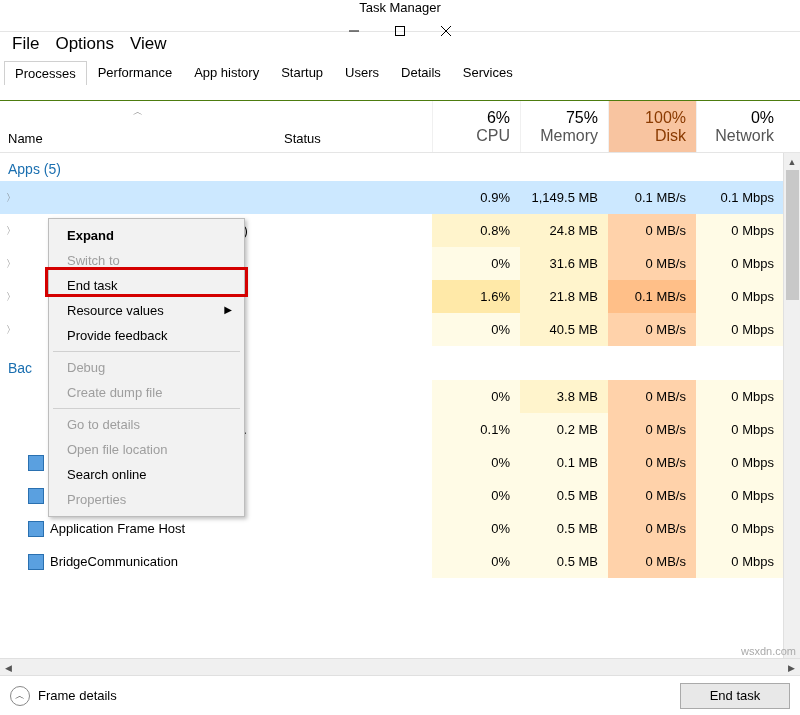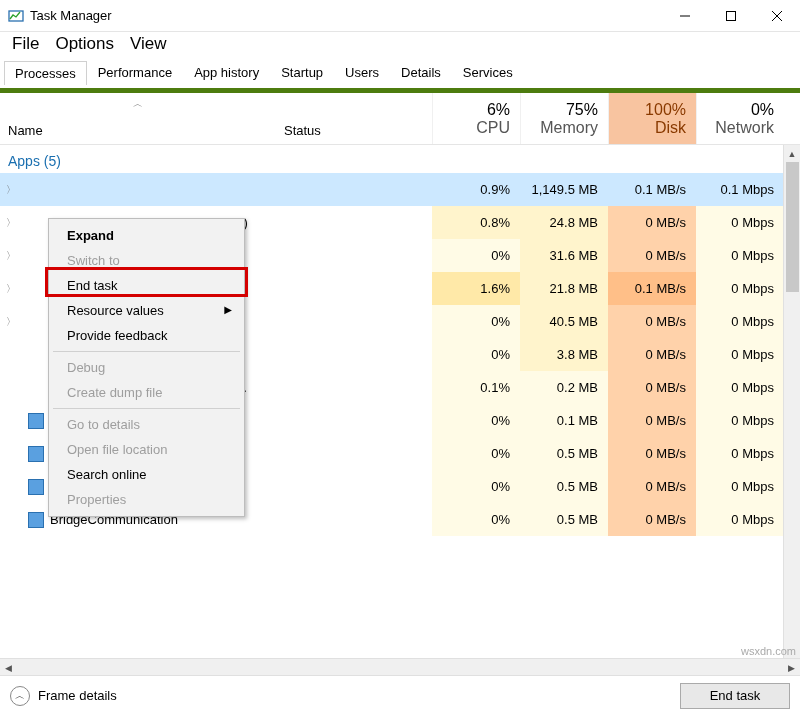--- a/index.html
+++ b/index.html
@@ -1,31 +1,31 @@
 <!DOCTYPE html>
 <html><head>
 <meta charset="utf-8">
 <style>
 * { box-sizing: border-box; font-family: "Segoe UI", Arial, sans-serif; }
 body { margin: 0; width: 800px; height: 715px; background: #fff; font-size: 13px; color: #000; overflow: hidden; position: relative; }
 
 
-.titlebar { display: flex; align-items: center; height: 32px; border-bottom: 1px solid #e5e5e5; }
+.titlebar { display: flex; align-items: center; height: 32px; border-bottom: 1px solid #e5e5e5; flex-direction: column; }
 .titlebar .icon { width: 16px; height: 16px; margin: 0 6px 0 8px; }
 .titlebar .title { flex: 1; font-size: 13px; }
 .winbtns { display: flex; }
 .winbtn { width: 46px; height: 32px; display: flex; align-items: center; justify-content: center; }
 .winbtn svg { width: 10px; height: 10px; }
 
 
 .menubar { display: flex; height: 24px; align-items: center; padding: 0 4px; }
 .menubar .item { padding: 2px 8px; font-size: 17px; }
 
 
-.tabs { display: flex; padding: 4px 4px 4px 4px; border-bottom: 5px solid #4d7c0f; }
+.tabs { display: flex; padding: 4px 4px 16px 4px; border-bottom: 1px solid #4d7c0f; }
 .tab { padding: 4px 10px; border: 1px solid transparent; border-bottom: none; margin-right: 0px; font-size: 13px; }
 .tab.active { border-color: #d0d0d0; background: #fff; position: relative; top: 1px; }
 
 
 .colhead { display: flex; height: 52px; border-bottom: 1px solid #e5e5e5; }
 .colhead .namecol { width: 276px; display: flex; flex-direction: column; justify-content: flex-end; align-items: flex-start; padding: 0 8px 6px 8px; position: relative; }
 .colhead .sort { position: absolute; top: 4px; left: 50%; transform: translateX(-50%); font-size: 10px; color: #666; }
 .colhead .statuscol { width: 156px; display: flex; align-items: flex-end; padding: 0 8px 6px 8px; }
 .metriccol { width: 88px; display: flex; flex-direction: column; align-items: flex-end; justify-content: center; padding: 4px 10px; border-left: 1px solid #f0f0f0; }
 .metriccol .pct { font-size: 16px; }
@@ -195,20 +195,21 @@
   <div class="row">
     <div class="left">
         <span class="expander">〉</span>
       </div>
     <div class="mcell bg-y0">0%</div>
     <div class="mcell bg-y1">40.5 MB</div>
     <div class="mcell bg-o1">0 MB/s</div>
     <div class="mcell bg-y0">0 Mbps</div>
   </div>
 
+  <div class="grouphdr" style="padding-top:14px">Bac</div>
 
   <div class="row">
     <div class="left indent"></div>
     <div class="mcell bg-y0">0%</div>
     <div class="mcell bg-y1">3.8 MB</div>
     <div class="mcell bg-o1">0 MB/s</div>
     <div class="mcell bg-y0">0 Mbps</div>
   </div>
 
   <div class="row">

